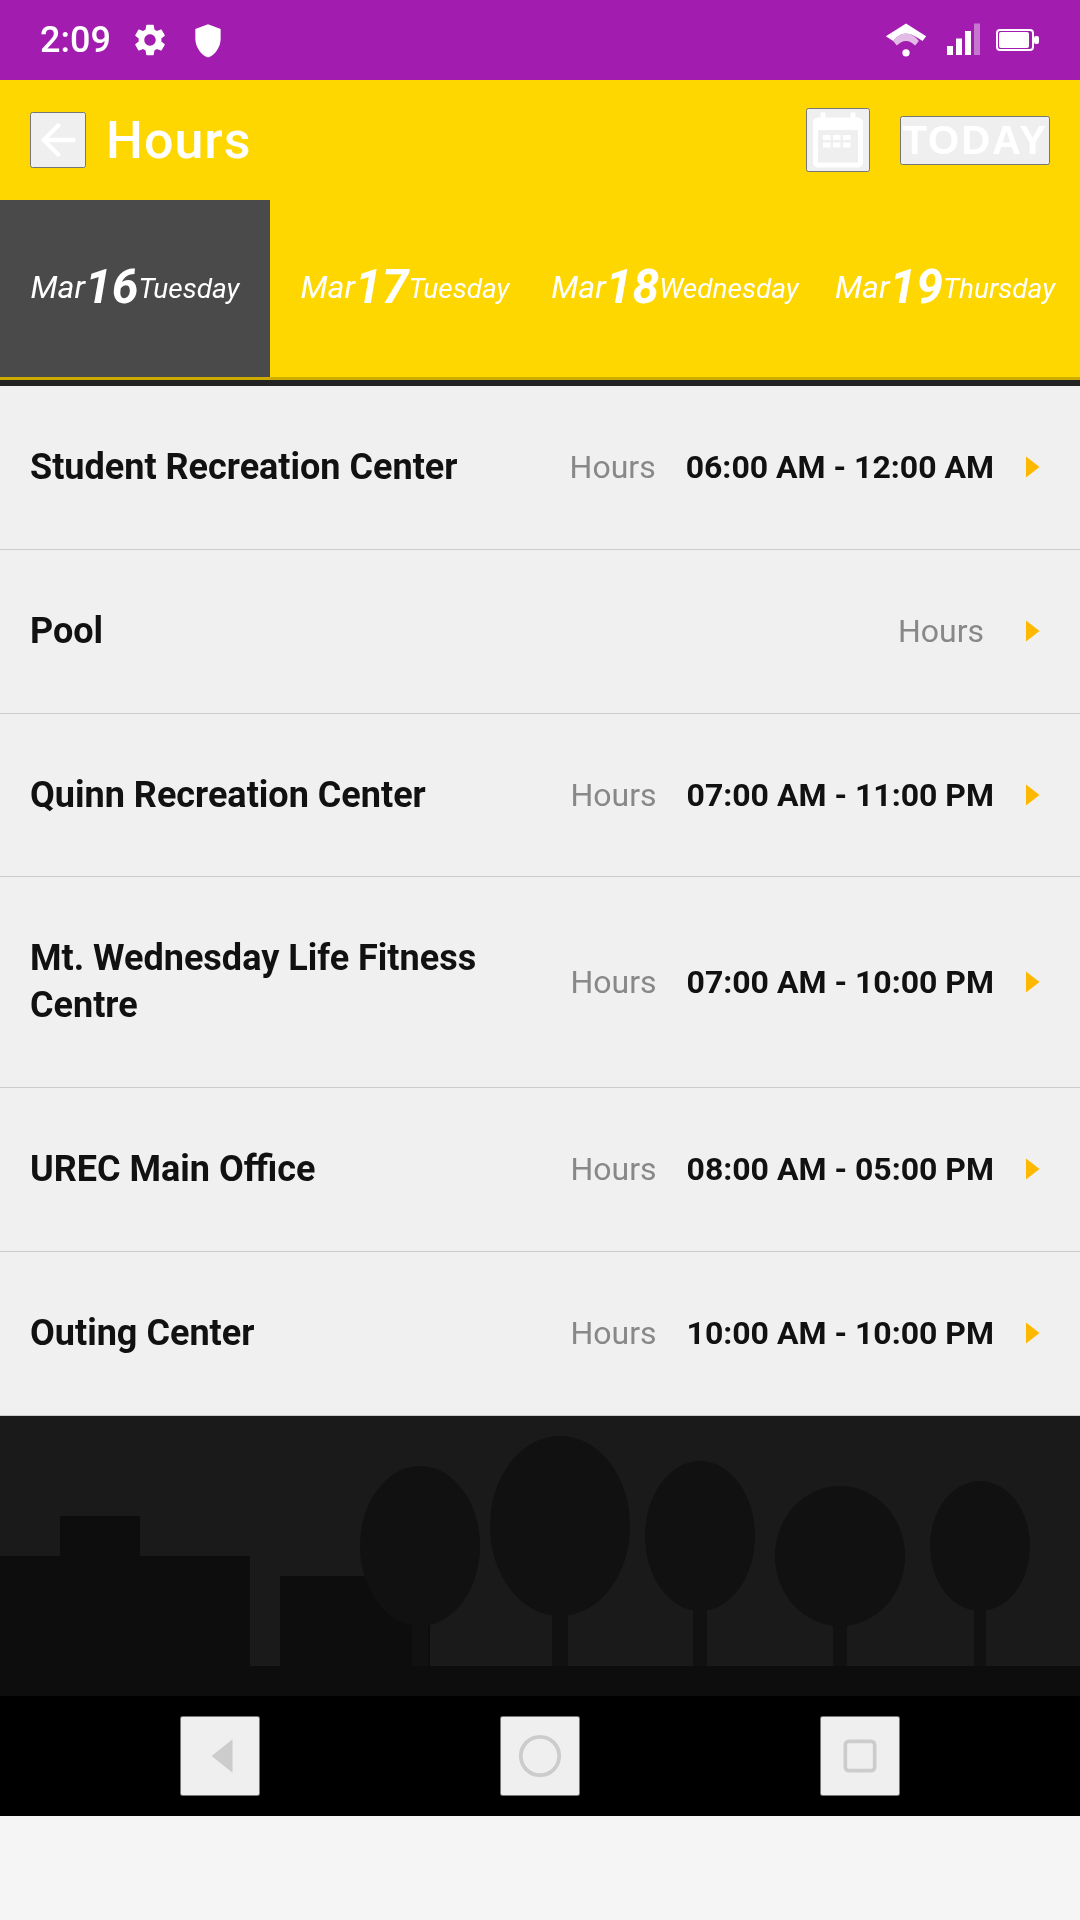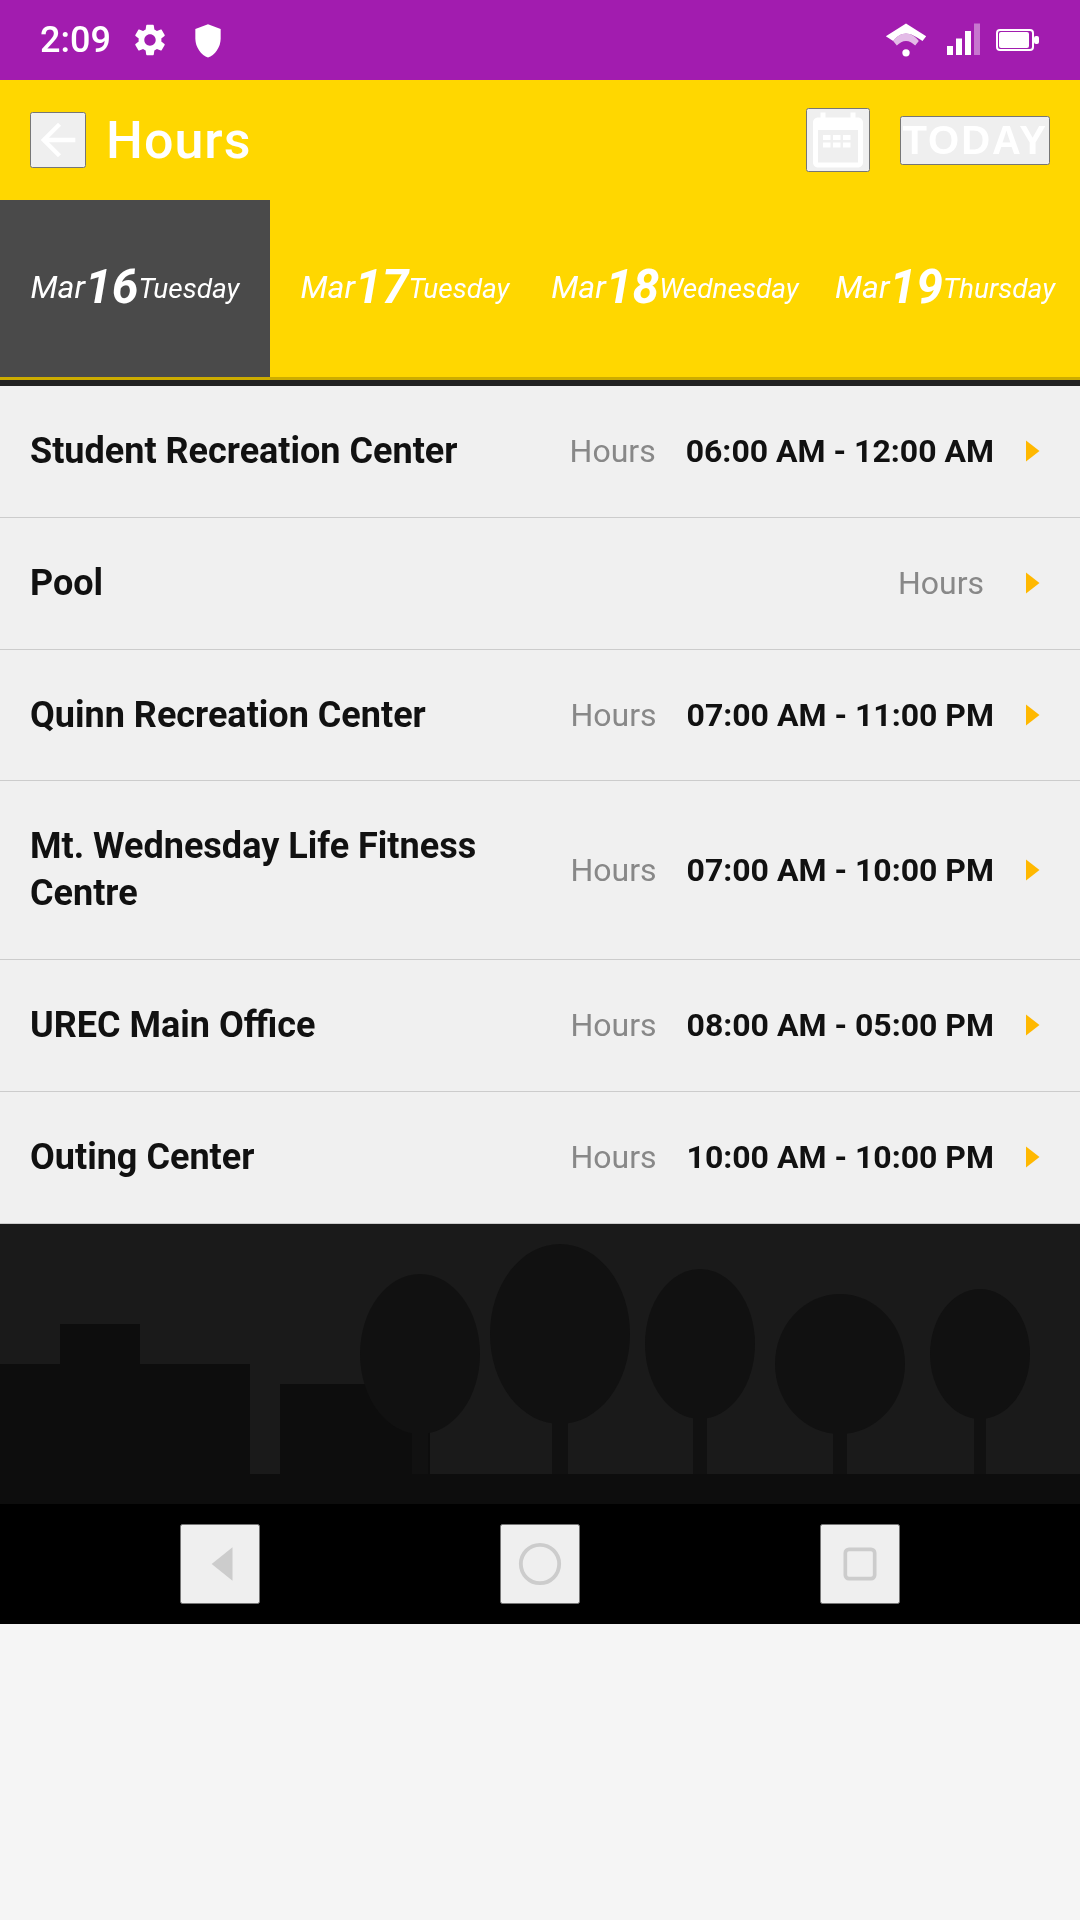--- a/index.html
+++ b/index.html
@@ -127,21 +127,21 @@
     }
 
     
     .hours-list {
       background: #f0f0f0;
     }
     .hours-item {
       display: flex;
       align-items: center;
       background: #f0f0f0;
-      padding: 42px 30px;
+      padding: 58px 30px;
       border-bottom: 1px solid #ccc;
       cursor: pointer;
       min-height: 120px;
     }
     .facility-name {
       flex: 1;
       font-size: 36px;
       font-weight: 700;
       color: #111;
       line-height: 1.3;

